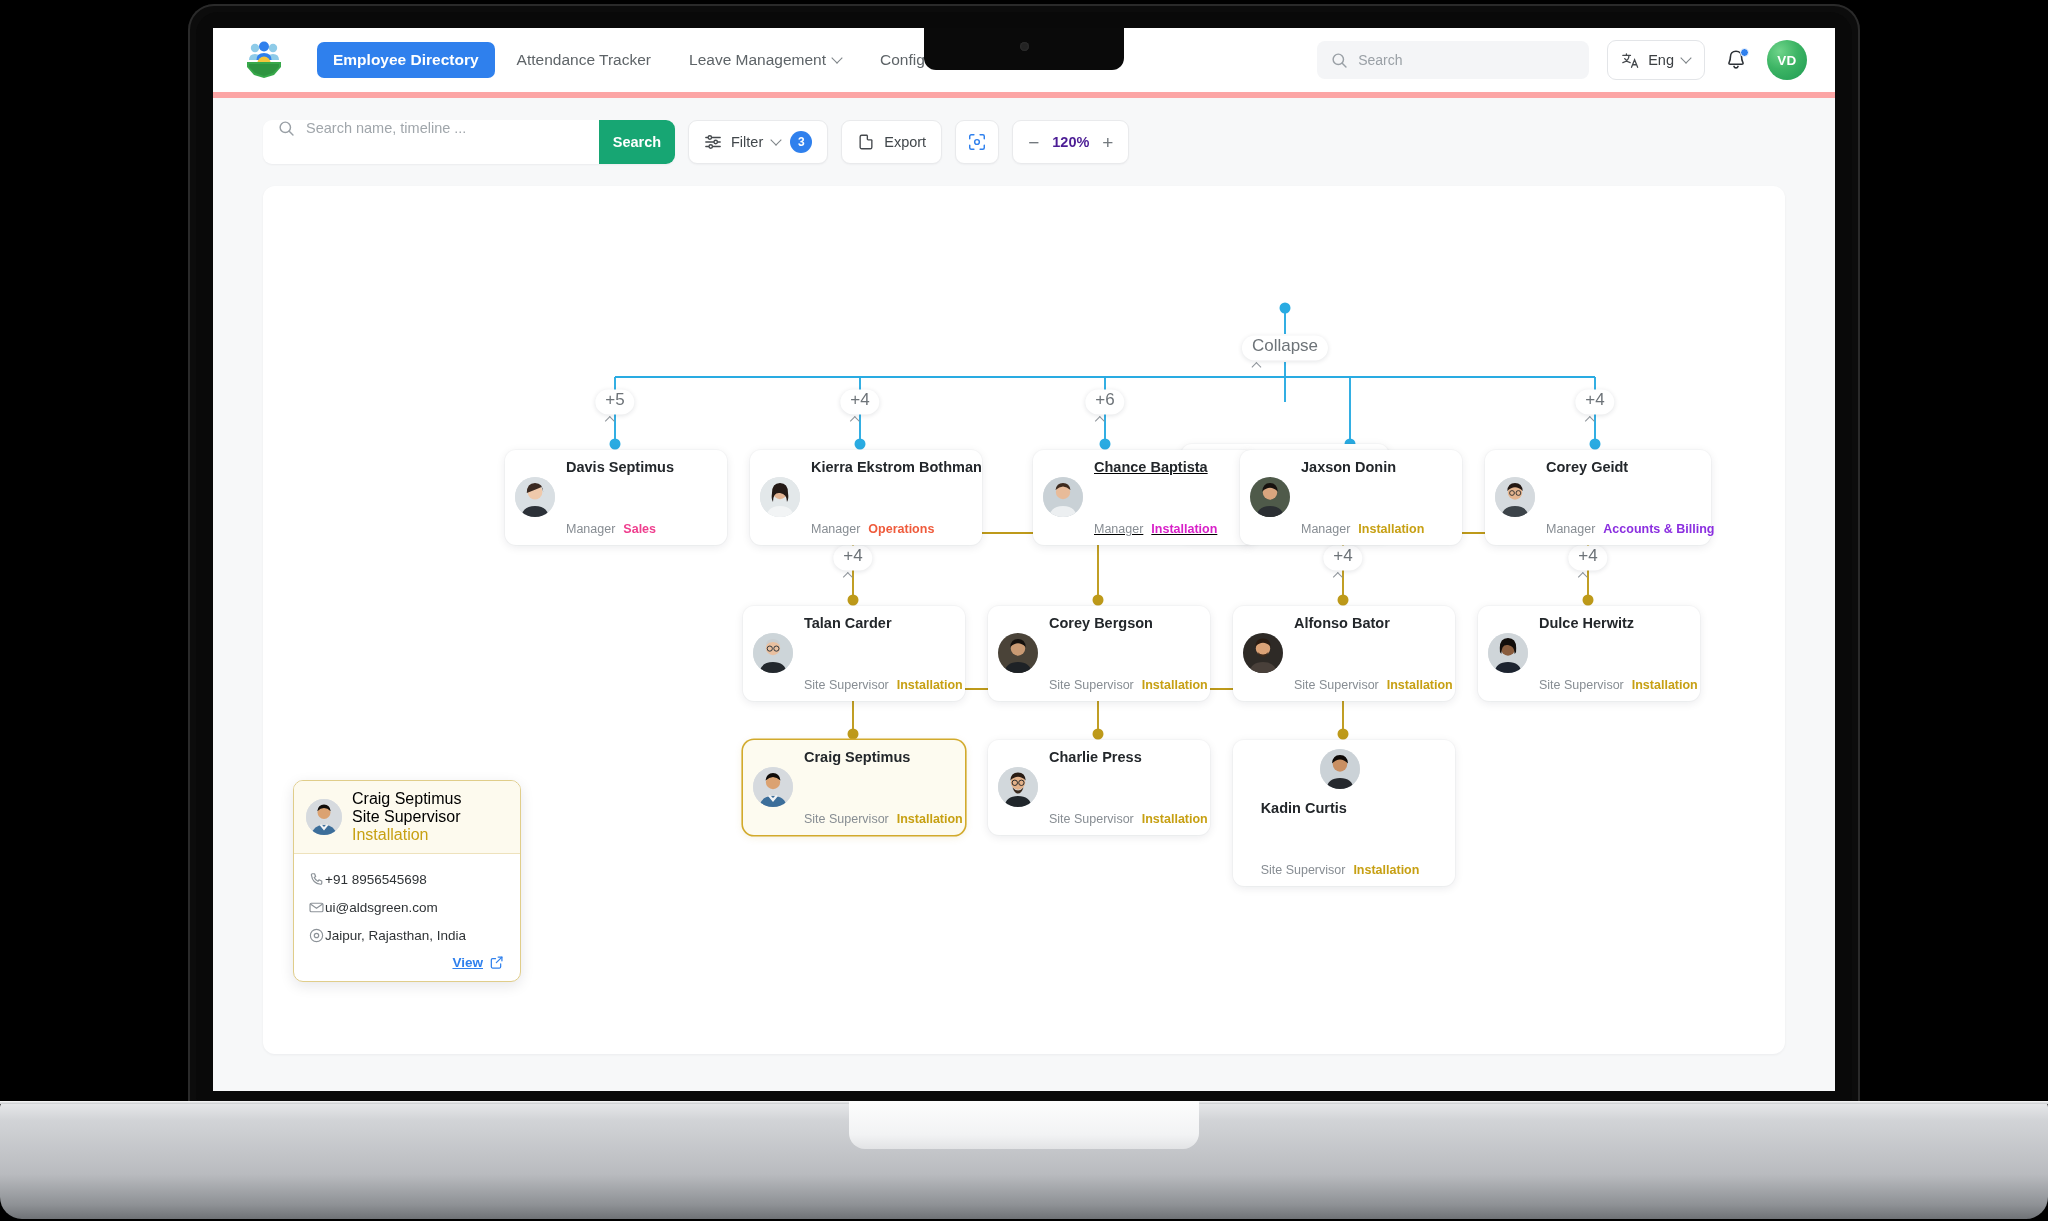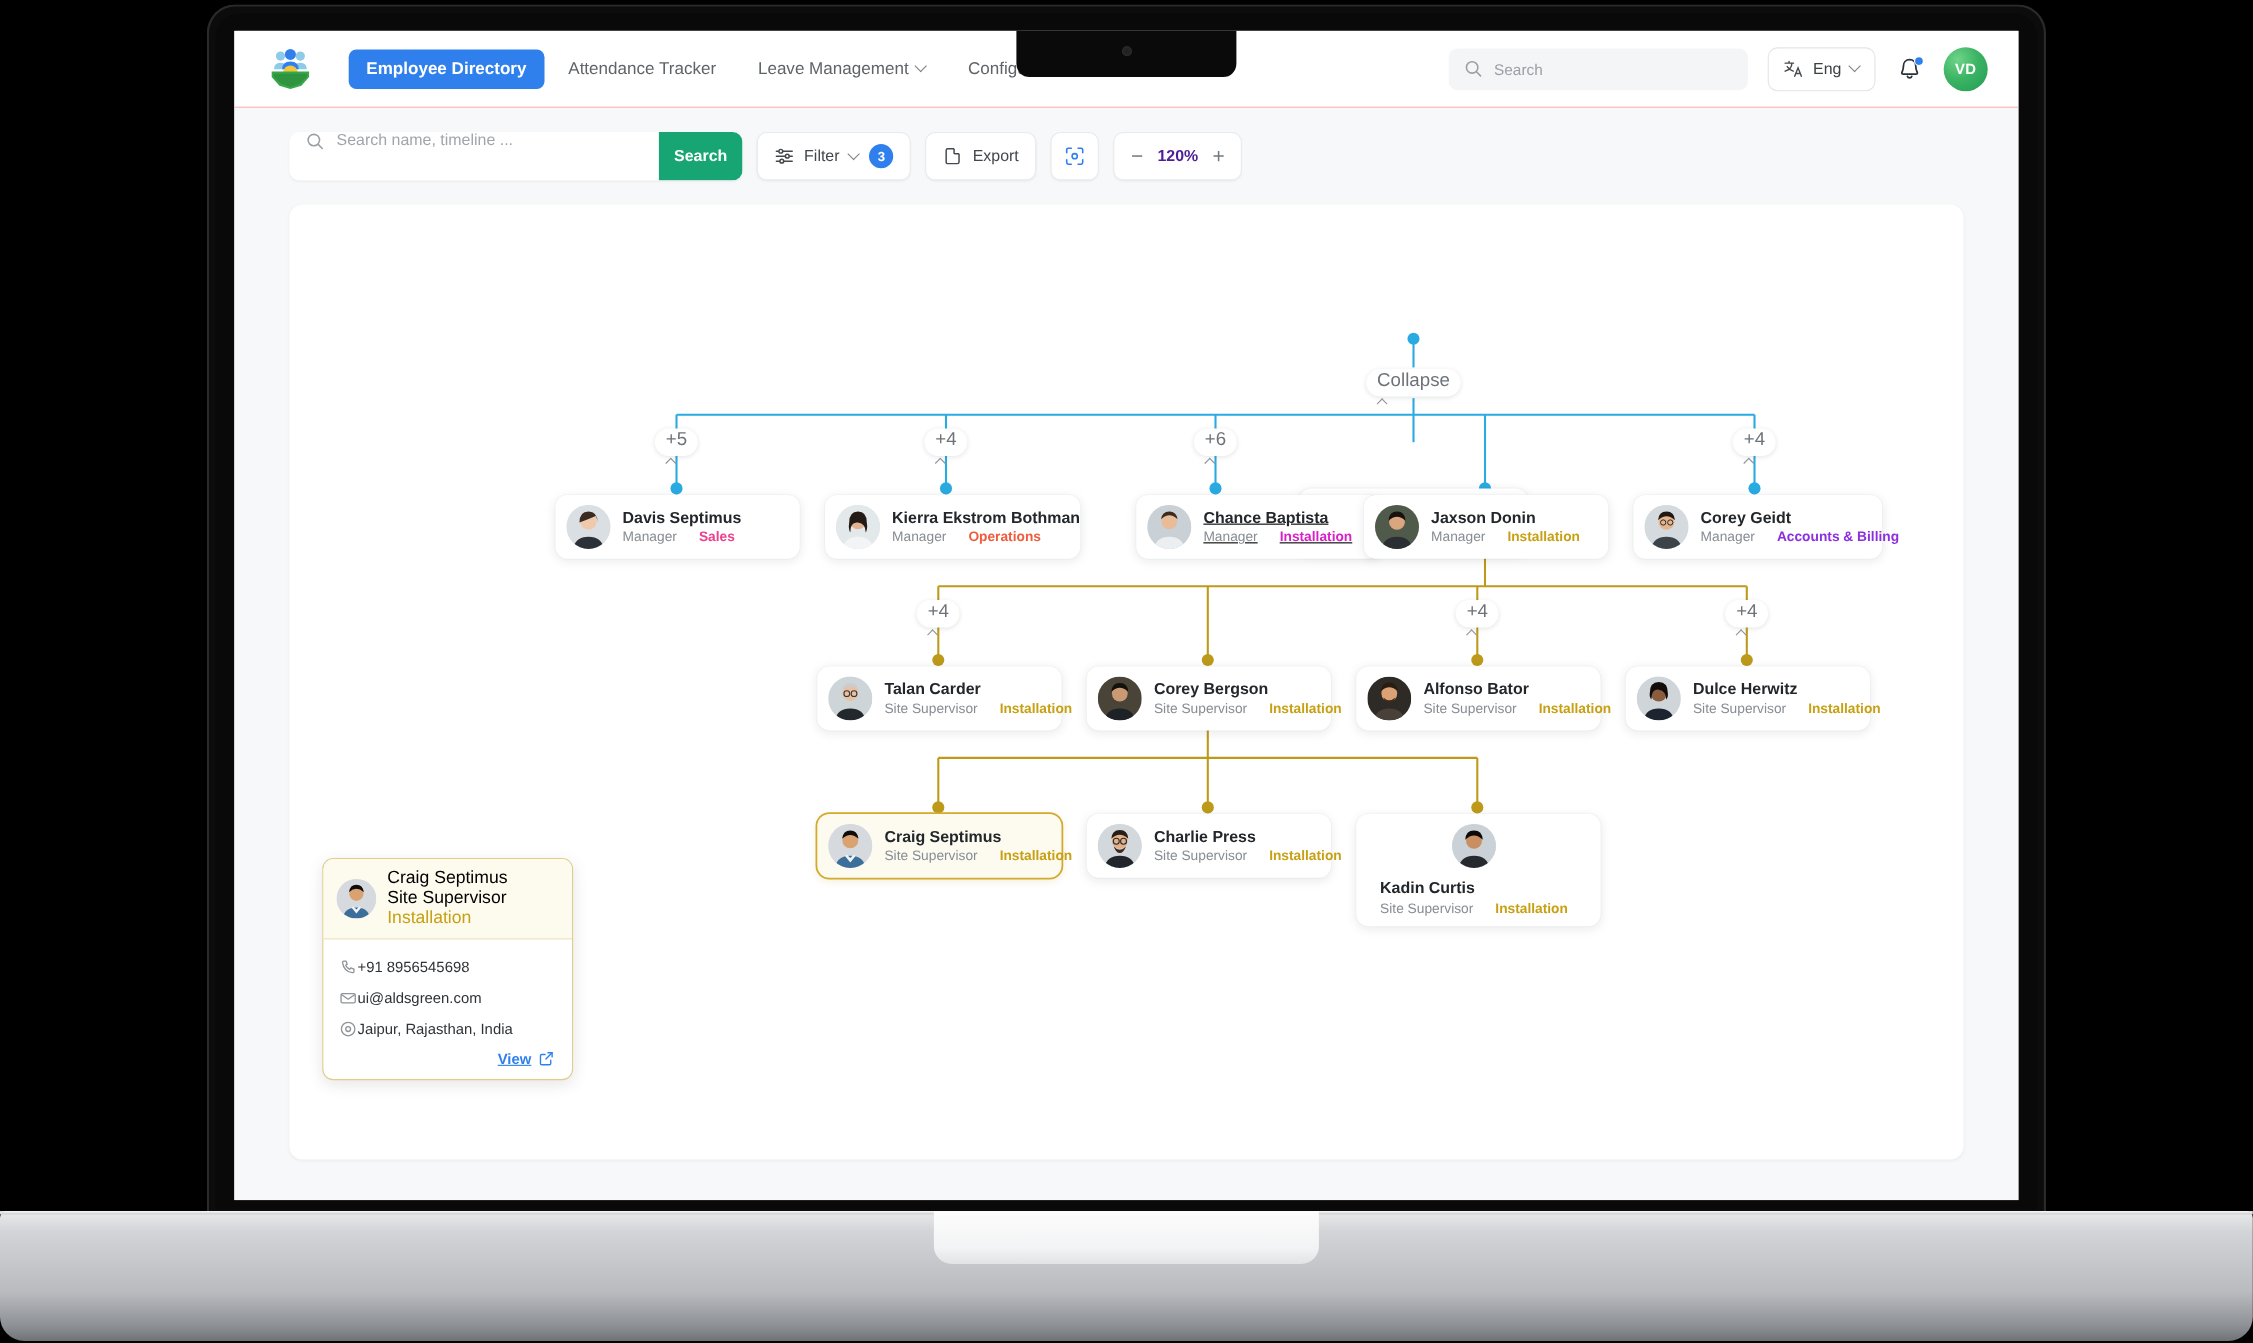--- a/index.html
+++ b/index.html
@@ -67,21 +67,21 @@
   }
   .base-shadow {
     position:absolute; left:0; top:1101px; width:2048px; height:10px;
     background: linear-gradient(180deg, rgba(0,0,0,.55), rgba(0,0,0,0));
   }
 
   
   .app-header {
     position: relative; height: 70px; background: #fff;
     display: flex; align-items: center; padding: 0 28px;
-    border-bottom: 1px solid #fca5a5;
+    border-bottom: 6px solid #fca5a5;
   }
   .logo { width: 46px; height: 46px; margin-right: 30px; flex: none; }
   .nav { display: flex; align-items: center; gap: 6px; }
   .nav-item {
     font-size: 15.5px; color: #5e6468; padding: 9px 16px; border-radius: 7px;
     white-space: nowrap; display: flex; align-items: center; gap: 7px;
     cursor: pointer;
   }
   .nav-item.active { background: #2f80ed; color: #fff; font-weight: 600; }
   .caret { display:inline-block; width: 9px; height: 9px; position: relative; top: -2px;}
@@ -171,21 +171,21 @@
     background: #fdfbf0;
     box-shadow: 0 0 0 1.6px #d2aa2c, 0 2px 8px rgba(180,140,20,.16);
   }
   .node .pic {
     width: 40px; height: 40px; border-radius: 50%; flex: none;
     background: #dfe2e5; overflow: hidden;
   }
   .node .pic svg { display:block; }
   .node .txt { display: flex; flex-direction: column; gap: 2px; }
   .node .nm { font-size: 14.5px; font-weight: 700; color: #23272b; white-space: nowrap; line-height: 1.15; }
-  .node .sub { display: flex; gap: 20px; white-space: nowrap; }
+  .node .sub { display: flex; gap: 8px; white-space: nowrap; margin-top: 44px; }
   .node .role { font-size: 12.5px; color: #878d93; }
   .node .dept { font-size: 12.5px; font-weight: 600; }
 
   .dot {
     position: absolute; width: 11px; height: 11px; border-radius: 50%;
     transform: translate(-50%,-50%);
   }
   .pill {
     position: absolute; transform: translate(-50%,-50%);
     background: #fff; border-radius: 13px; height: 25px;

